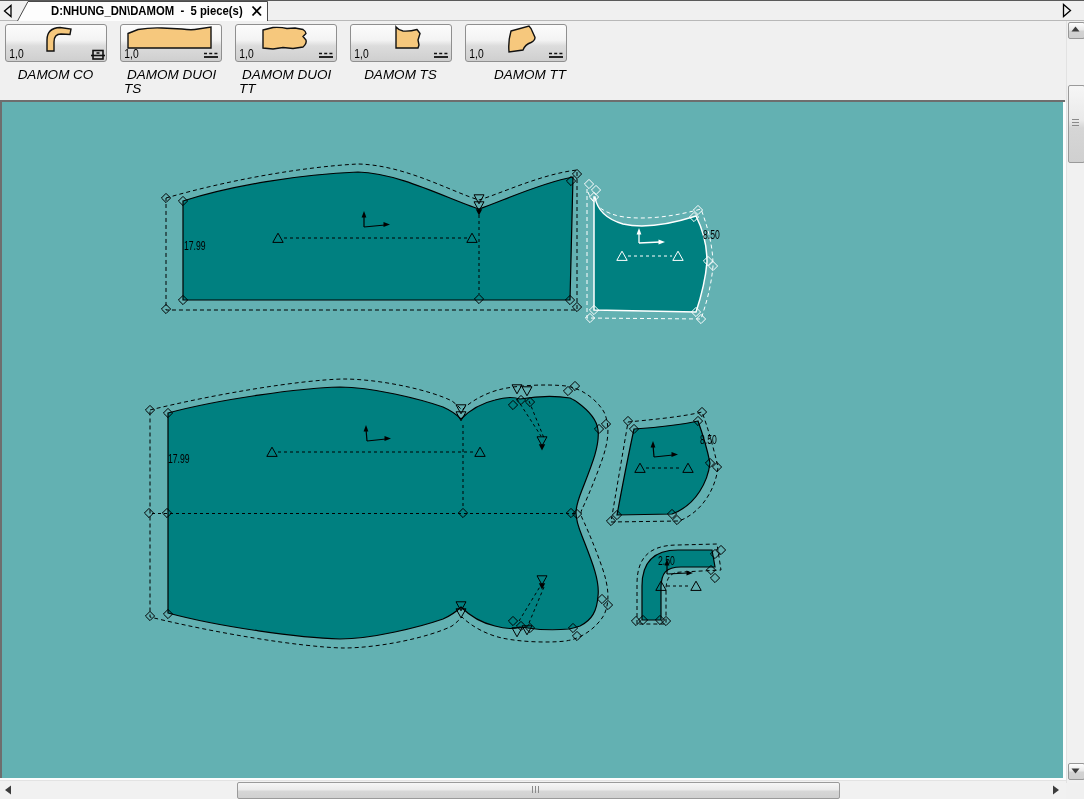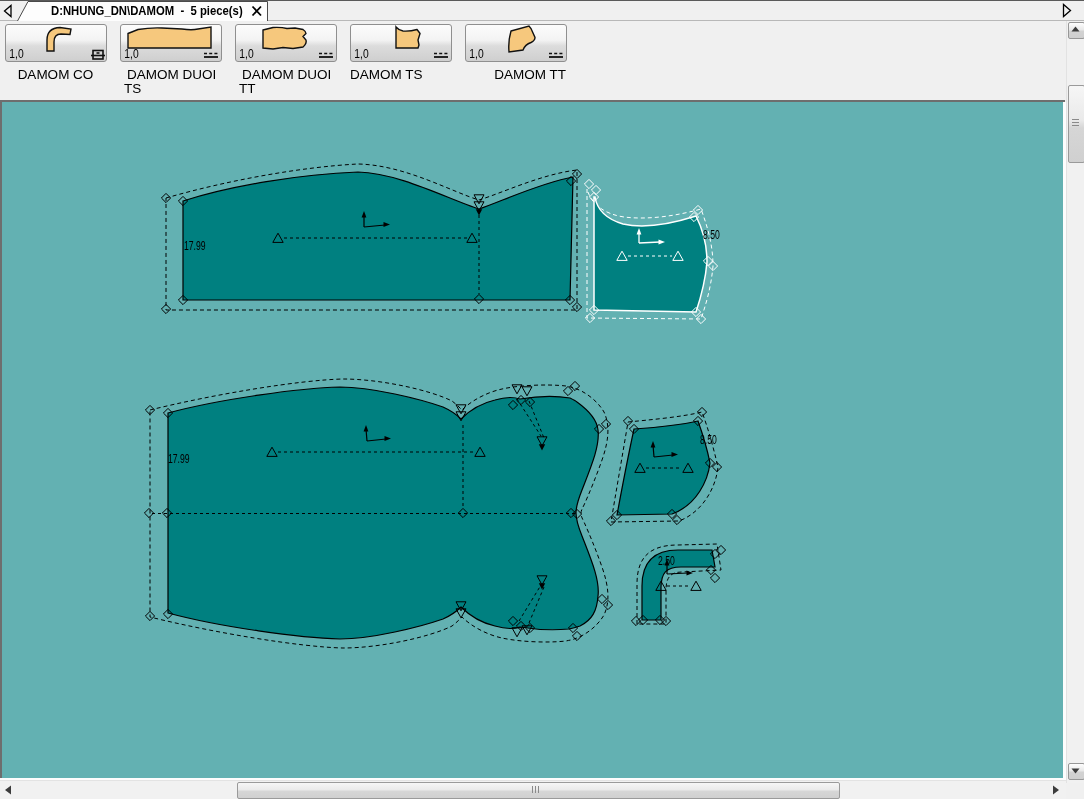--- a/index.html
+++ b/index.html
@@ -5,21 +5,21 @@
   html,body{margin:0;padding:0;}
   body{width:1084px;height:799px;overflow:hidden;font-family:"Liberation Sans",sans-serif;background:#f0f0f0;position:relative;}
   .abs{position:absolute;}
   #topline{left:0;top:0;width:1084px;height:1px;background:#5a5a5a;}
   #leftline{left:0;top:0;width:1px;height:21px;background:#5a5a5a;}
   #tabbar{left:0;top:1px;width:1084px;height:20px;background:#f0f0f0;}
   #tabunderline{left:0;top:20px;width:1084px;height:1px;background:#b8b8b8;}
   #tabtext{left:51px;top:3px;font-size:13px;font-weight:bold;color:#000;white-space:nowrap;transform:scaleX(0.87);transform-origin:0 0;}
   
   .thumb{top:24px;width:100px;height:36px;background:linear-gradient(#fcfcfc 0%,#f3f3f3 42%,#dcdcdc 58%,#cfcfcf 100%);border:1px solid #8f8f8f;border-radius:3px;}
-  .tlabel{top:68px;font-size:13.5px;color:#000;line-height:14px;transform-origin:0 0;}
+  .tlabel{top:68px;font-size:13.5px;color:#000;line-height:14px;transform-origin:0 0;font-style:italic;}
   #canvasborder{left:0;top:100px;width:1065px;height:680px;background:#6e6e6e;}
   #canvas{left:2px;top:102px;width:1061px;height:676px;background:#63b1b2;}
   #canvasright{left:1063px;top:102px;width:3px;height:678px;background:#fdfdfd;}
   #canvasbottom{left:0px;top:778px;width:1065px;height:2px;background:#fdfdfd;}
   
   #vsb{left:1066px;top:21px;width:18px;height:762px;background:#f1f1f1;border-left:1px solid #e2e2e2;box-sizing:border-box;}
   #hsb{left:0;top:780px;width:1066px;height:19px;background:#f1f1f1;border-top:1px solid #e3e3e3;}
   .sbbtn{background:linear-gradient(#fefefe,#e8e8e8 45%,#d2d2d2 55%,#cfcfcf);border:1px solid #979797;border-radius:2px;}
   .sbthumb{background:linear-gradient(#f6f6f6,#eaeaea 45%,#d6d6d6 55%,#d0d0d0);border:1px solid #9a9a9a;border-radius:2px;}
   .mlabel{font-size:12px;color:#000;transform:scaleX(0.72);transform-origin:0 0;white-space:nowrap;}
@@ -91,21 +91,21 @@
   <g stroke="#111" fill="none">
     <line x1="84" y1="29.5" x2="98" y2="29.5" stroke-width="1.6" stroke-dasharray="3,2.2"></line>
     <line x1="84" y1="33" x2="98" y2="33" stroke-width="1.8"></line>
   </g>
   <text x="5" y="34" font-size="12" transform="scale(0.86,1)">1,0</text>
 </svg>
 
 <div class="abs tlabel" style="left:5px;width:101px;text-align:center;">DAMOM CO</div>
 <div class="abs tlabel" style="left:124px;width:101px;text-align:left;"><span style="margin-left:3px">DAMOM DUOI</span><br>TS</div>
 <div class="abs tlabel" style="left:239px;width:101px;text-align:left;"><span style="margin-left:3px">DAMOM DUOI</span><br>TT</div>
-<div class="abs tlabel" style="left:350px;width:101px;text-align:left;">DAMOM TS</div>
+<div class="abs tlabel" style="left:350px;width:101px;text-align:center;">DAMOM TS</div>
 <div class="abs tlabel" style="left:465px;width:101px;text-align:right;">DAMOM TT</div>
 
 <div class="abs" id="canvasborder"></div>
 <div class="abs" id="canvas"></div>
 <div class="abs" id="canvasright"></div>
 <div class="abs" id="canvasbottom"></div>
 
 <svg class="abs" style="left:2px;top:102px" width="1061" height="676" viewBox="2 102 1061 676">
   <defs>
     <path id="dmd" d="M0,-4.6 L4.6,0 L0,4.6 L-4.6,0 Z" fill="none"></path>

